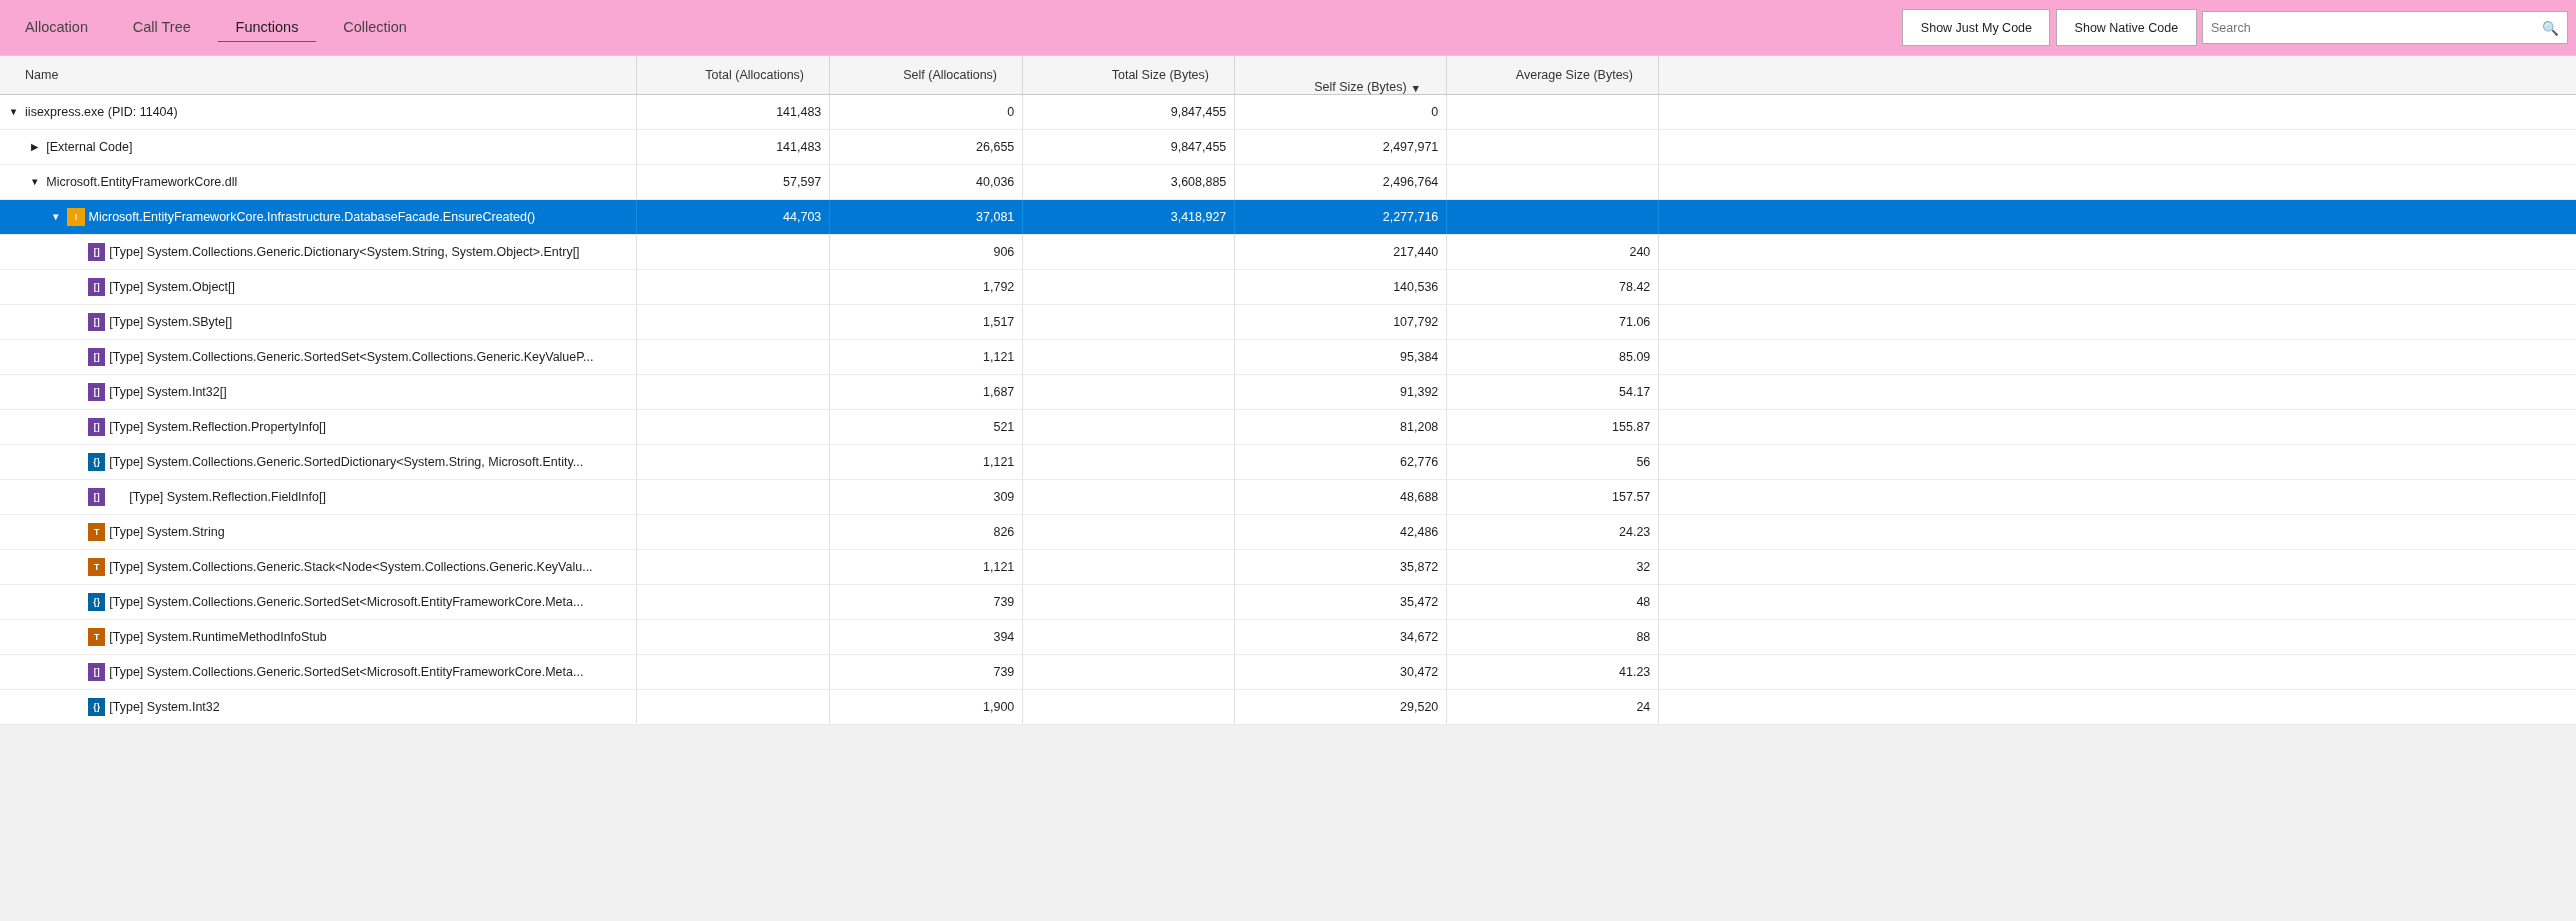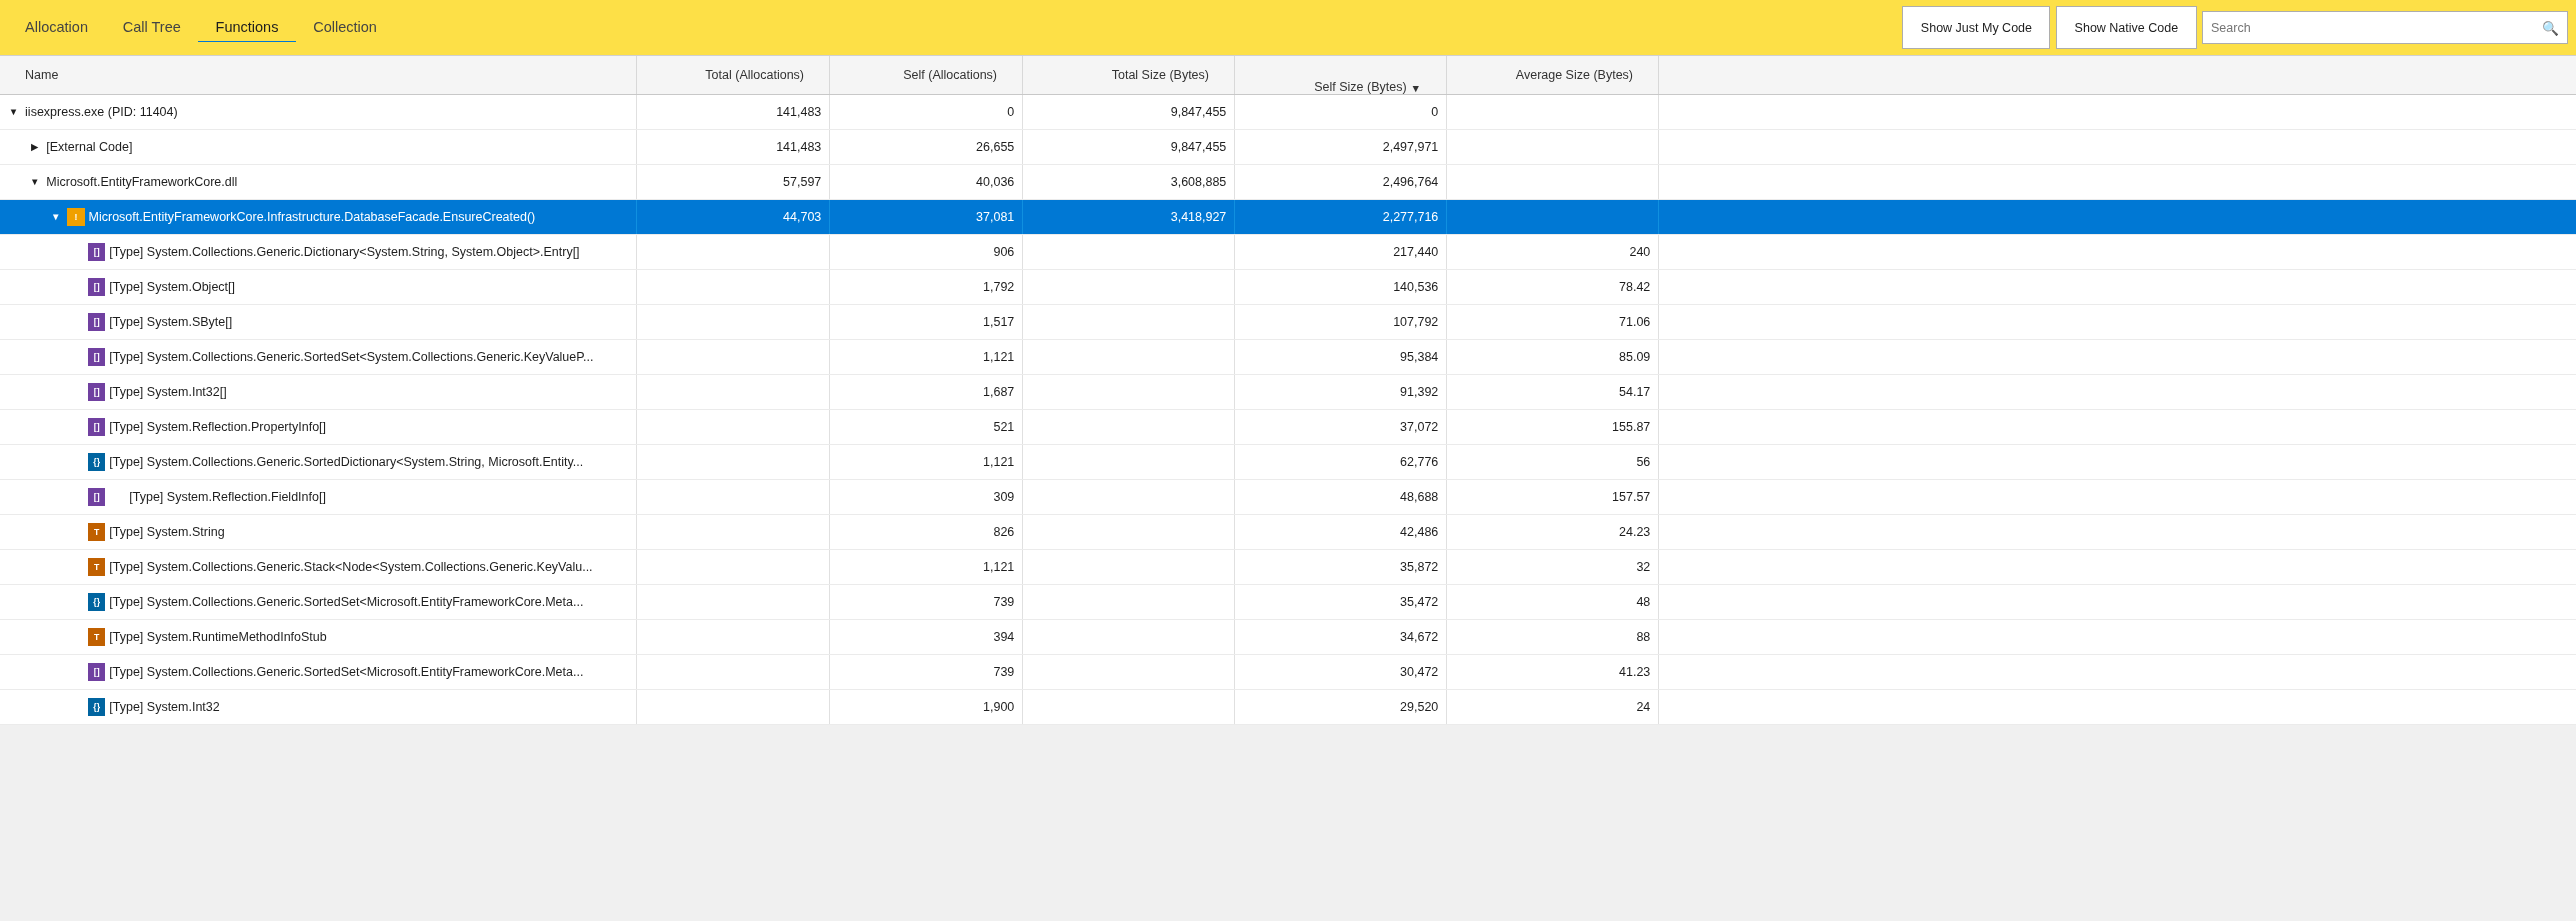--- a/index.html
+++ b/index.html
@@ -10,25 +10,25 @@
       color: #1e1e1e;
       overflow: hidden;
       width: 2576px;
       height: 921px;
     }
 
     
     .toolbar {
       display: flex;
       align-items: center;
-      background: #fde047;
+      background: #f9a8d4;
       border-bottom: 1px solid #d0d0d0;
       padding: 0 7.7px;
       height: 56px;
-      gap: 0;
+      gap: 10px;
     }
 
     .tab-item {
       padding: 5.8px 17.4px;
       font-size: 14.5px;
       color: #444;
       cursor: pointer;
       white-space: nowrap;
       border-bottom: 1.9px solid transparent;
     }
@@ -46,21 +46,21 @@
       gap: 5.8px;
     }
 
     .btn-toolbar {
       padding: 5.8px 17.4px;
       font-size: 12.5px;
       background: #fff;
       border: 1px solid #adadad;
       cursor: pointer;
       color: #1e1e1e;
-      height: 43px;
+      height: 37px;
     }
 
     .search-box {
       display: flex;
       align-items: center;
       border: 1px solid #adadad;
       background: #fff;
       height: 33px;
       width: 366px;
     }
@@ -357,21 +357,21 @@
       </div>
       <div class="data-row">
         <div class="cell name-col indent3">
           <span style="display: inline-block; width: 19px; flex-shrink: 0;"></span>
           <span style="margin-right: 3.9px; flex-shrink: 0; display: inline-flex; align-items: center; justify-content: center; width: 17.4px; height: 17.4px; font-size: 8.7px; font-weight: bold; color: rgb(255, 255, 255); background: rgb(112, 64, 160);">[]</span>
           <span style="overflow: hidden; text-overflow: ellipsis; white-space: nowrap;">[Type] System.Reflection.PropertyInfo[]</span>
         </div>
         <div class="cell num-col"></div>
         <div class="cell num-col">521</div>
         <div class="cell wide-col"></div>
-        <div class="cell wide-col">37,072</div>
+        <div class="cell wide-col">81,208</div>
         <div class="cell wide-col">155.87</div>
       </div>
       <div class="data-row">
         <div class="cell name-col indent3">
           <span style="display: inline-block; width: 19px; flex-shrink: 0;"></span>
           <span style="margin-right: 3.9px; flex-shrink: 0; display: inline-flex; align-items: center; justify-content: center; width: 17.4px; height: 17.4px; font-size: 8.7px; font-weight: bold; color: rgb(255, 255, 255); background: rgb(0, 100, 160);">{}</span>
           <span style="overflow: hidden; text-overflow: ellipsis; white-space: nowrap;">[Type] System.Collections.Generic.SortedDictionary&lt;System.String, Microsoft.Entity...</span>
         </div>
         <div class="cell num-col"></div>
         <div class="cell num-col">1,121</div>

